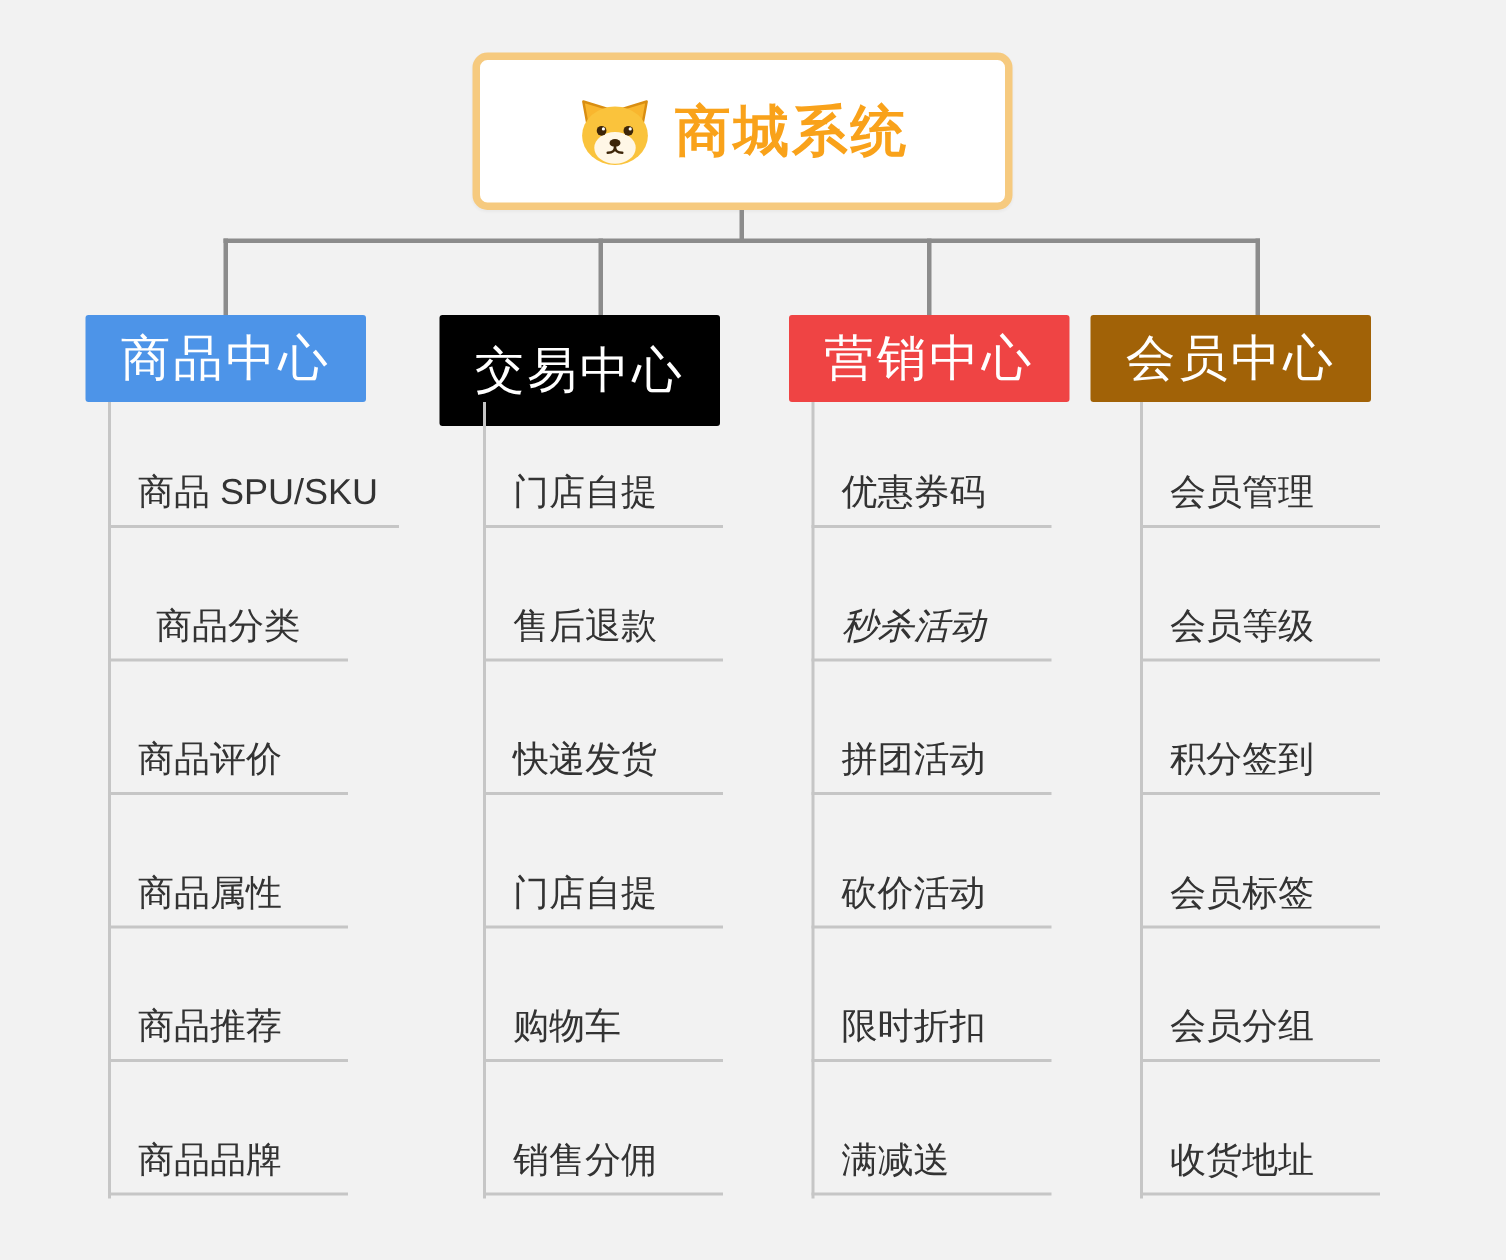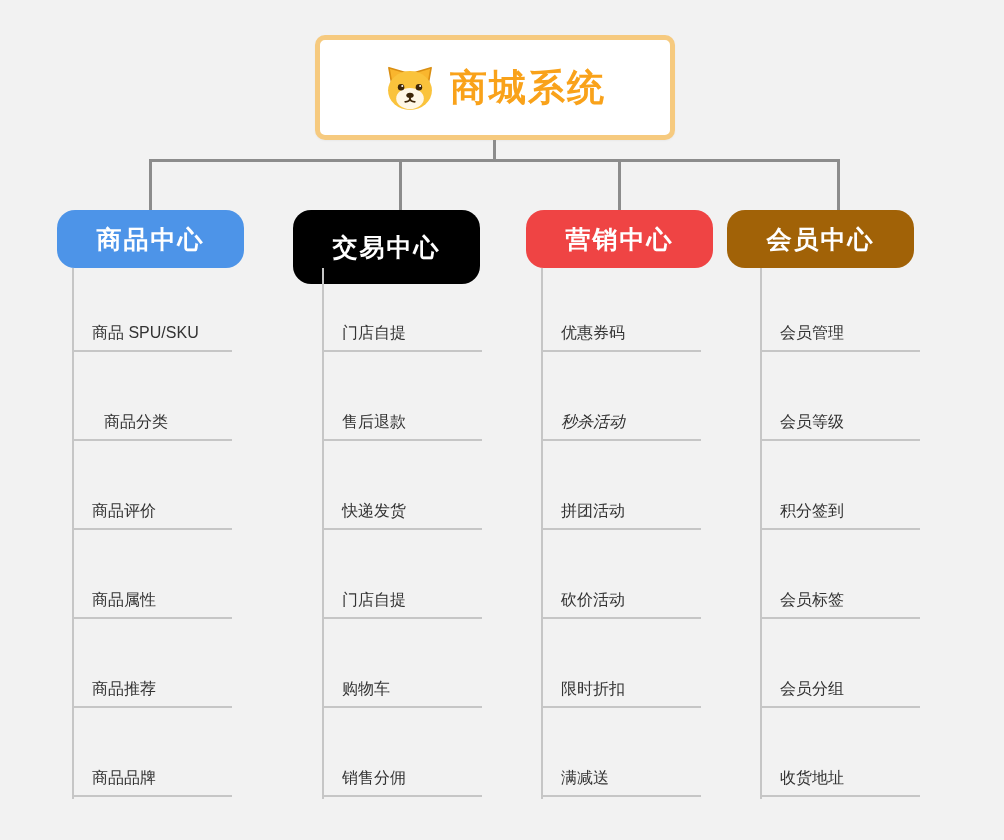--- a/index.html
+++ b/index.html
@@ -33,41 +33,41 @@
     font-weight: bold;
     color: #F9A21A;
     letter-spacing: 2px;
   }
   .connector {
     position: absolute;
     background: #8C8C8C;
   }
   .branch-box {
     position: absolute;
-    border-radius: 18px;
+    border-radius: 2px;
     color: #FFFFFF;
-    font-size: 25px;
-    font-weight: bold;
+    font-size: 33px;
+    font-weight: normal;
     letter-spacing: 2px;
     display: flex;
     align-items: center;
     justify-content: center;
     cursor: default;
   }
   .branch-vline {
     position: absolute;
     width: 2px;
     background: #C6C6C6;
   }
   .leaf-node {
     position: absolute;
     min-width: 160px;
     padding: 0 14px 6px 20px;
     border-bottom: 2px solid #ec4899;
-    font-size: 16px;
+    font-size: 24px;
     color: #333333;
     display: flex;
     align-items: flex-end;
     white-space: nowrap;
   }
 </style>
 </head>
 <body>
 
 <div class="canvas">

